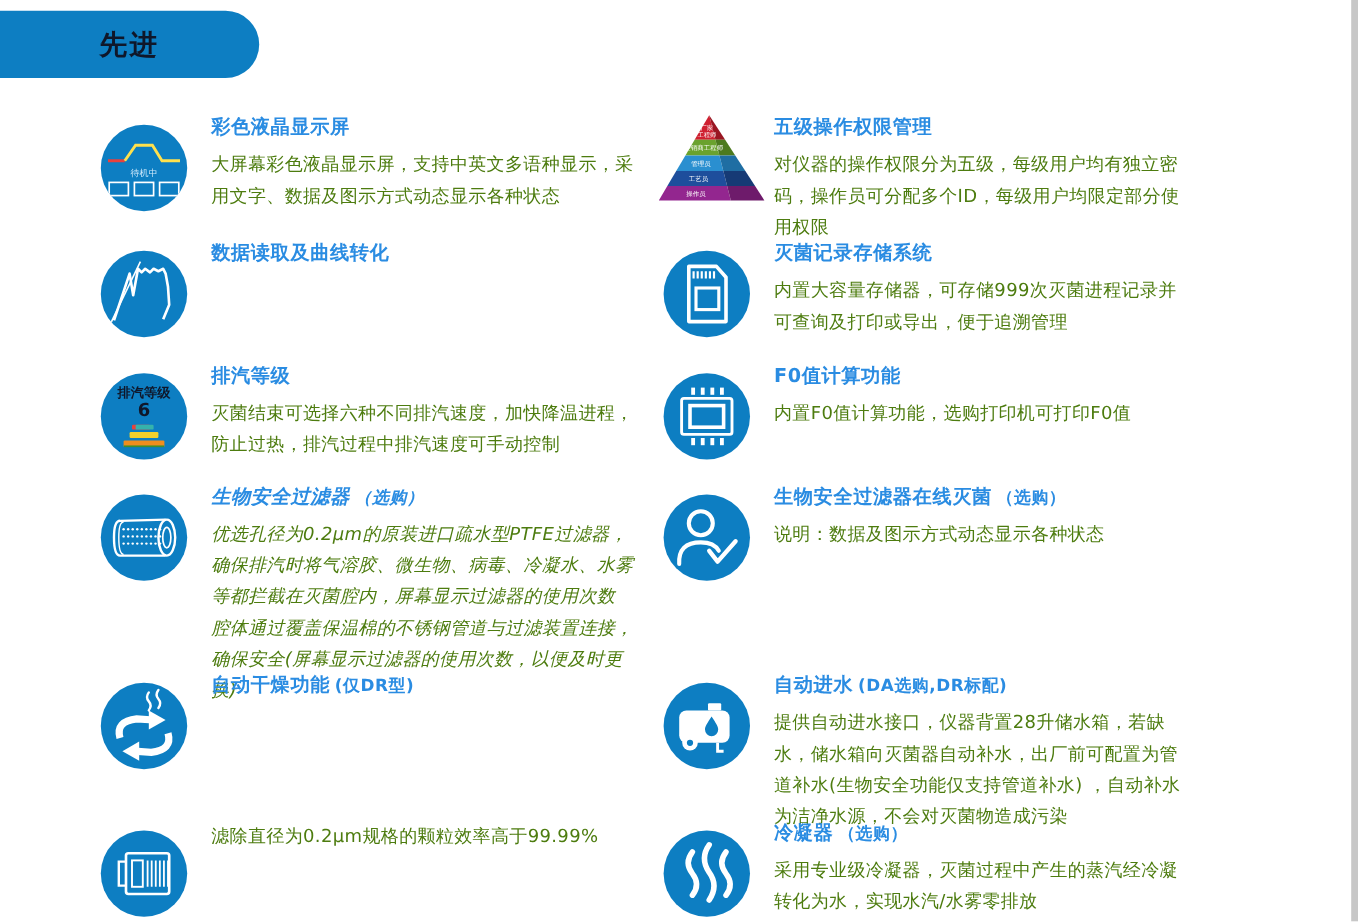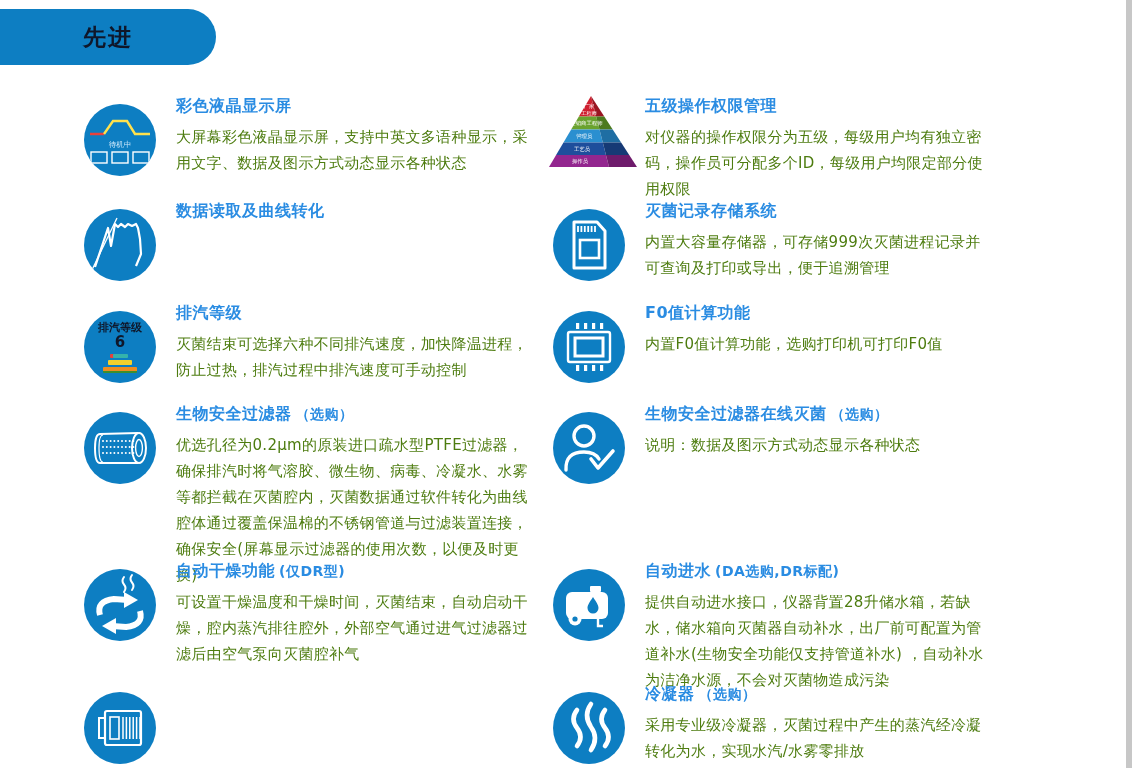--- a/index.html
+++ b/index.html
@@ -78,21 +78,21 @@
             <div class="bar" style="width:34px;height:6px;background:#ef8d1f;border-bottom:2px solid #3e8f2e"></div>
           </div>
         </div>
         <div class="ftext" style="width:352px">
           <div class="ftitle"><span>排汽等级</span></div>
           <div class="fdesc">
             <div>灭菌结束可选择六种不同排汽速度，加快降温进程，防止过热，排汽过程中排汽速度可手动控制</div>
           </div>
         </div>
       </div>
-      <div class="feature" style="left: 84px; top: 404px; width: 440px;">
+      <div class="feature" style="left: 84px; top: 404px; width: 440px; font-style: italic;">
         <div class="icon-circle" style="background:#0d7ec2">
           <svg viewBox="0 0 72 72" xmlns="http://www.w3.org/2000/svg">
             <path d="M16 22 L54 21 M16 51 L54 51" stroke="#fff" stroke-width="1.8"></path>
             <ellipse cx="55" cy="36" rx="7" ry="15" fill="none" stroke="#fff" stroke-width="2"></ellipse>
             <ellipse cx="55" cy="36" rx="3.4" ry="8.5" fill="none" stroke="#fff" stroke-width="1.4"></ellipse>
             <path d="M16 22 Q11 22 11 36 Q11 51 16 51" fill="none" stroke="#fff" stroke-width="2"></path>
             <path d="M19 23 Q15 23 15 36 Q15 50 19 50" fill="none" stroke="#fff" stroke-width="1.2"></path>
             <circle cx="19" cy="29" r="1" fill="#fff"></circle>
             <circle cx="22.8" cy="29" r="1" fill="#fff"></circle>
             <circle cx="26.6" cy="29" r="1" fill="#fff"></circle>
@@ -118,58 +118,58 @@
             <circle cx="34.2" cy="41" r="1" fill="#fff"></circle>
             <circle cx="38" cy="41" r="1" fill="#fff"></circle>
             <circle cx="41.8" cy="41" r="1" fill="#fff"></circle>
             <circle cx="45.599999999999994" cy="41" r="1" fill="#fff"></circle>
             <circle cx="49.4" cy="41" r="1" fill="#fff"></circle>
           </svg>
         </div>
         <div class="ftext" style="width:352px">
           <div class="ftitle"><span>生物安全过滤器</span><span class="tag">（选购）</span></div>
           <div class="fdesc">
-            <div>优选孔径为0.2μm的原装进口疏水型PTFE过滤器，确保排汽时将气溶胶、微生物、病毒、冷凝水、水雾等都拦截在灭菌腔内，灭菌数据通过软件转化为曲线</div>
+            <div>优选孔径为0.2μm的原装进口疏水型PTFE过滤器，确保排汽时将气溶胶、微生物、病毒、冷凝水、水雾等都拦截在灭菌腔内，屏幕显示过滤器的使用次数</div>
             <div>腔体通过覆盖保温棉的不锈钢管道与过滤装置连接，确保安全(屏幕显示过滤器的使用次数，以便及时更换)</div>
           </div>
         </div>
       </div>
       <div class="feature" style="left: 84px; top: 561px; width: 440px;">
         <div class="icon-circle" style="background:#0d7ec2">
           <svg viewBox="0 0 72 72" xmlns="http://www.w3.org/2000/svg">
             <path d="M40 8 q-3 4 0 7.5 q3 3.5 0 7.5" fill="none" stroke="#fff" stroke-width="2" stroke-linecap="round"></path>
             <path d="M48 6 q-3 4 0 7.5 q3 3.5 0 7.5" fill="none" stroke="#fff" stroke-width="2" stroke-linecap="round"></path>
             <path d="M16 46 q-4 -14 14 -16 l14 1" fill="none" stroke="#fff" stroke-width="6"></path>
             <polygon points="40,23 54,31 40,39" fill="#fff"></polygon>
             <path d="M56 42 q4 14 -14 16 l-14 -1" fill="none" stroke="#fff" stroke-width="6"></path>
             <polygon points="32,49 18,57 32,65" fill="#fff"></polygon>
           </svg>
         </div>
         <div class="ftext" style="width:352px">
           <div class="ftitle"><span>自动干燥功能</span><span class="tag">(仅DR型)</span></div>
-          <div class="fdesc">
-            <div>可设置干燥温度和干燥时间，灭菌结束，自动启动干燥，腔内蒸汽排往腔外，外部空气通过进气过滤器过滤后由空气泵向灭菌腔补气</div>
-          </div>
         </div>
       </div>
       <div class="feature" style="left: 84px; top: 684px; width: 440px;">
         <div class="icon-circle" style="background:#0d7ec2">
           <svg viewBox="0 0 72 72" xmlns="http://www.w3.org/2000/svg">
             <rect x="21" y="19" width="36" height="34" rx="2" fill="none" stroke="#fff" stroke-width="2.2"></rect>
             <path d="M21 26 h-6 v20 h6" fill="none" stroke="#fff" stroke-width="2"></path>
             <rect x="26" y="25" width="9" height="22" fill="none" stroke="#fff" stroke-width="1.6"></rect>
             <line x1="39" y1="25" x2="39" y2="47" stroke="#fff" stroke-width="1.5"></line>
             <line x1="42.4" y1="25" x2="42.4" y2="47" stroke="#fff" stroke-width="1.5"></line>
             <line x1="45.8" y1="25" x2="45.8" y2="47" stroke="#fff" stroke-width="1.5"></line>
             <line x1="49.2" y1="25" x2="49.2" y2="47" stroke="#fff" stroke-width="1.5"></line>
             <line x1="52.6" y1="25" x2="52.6" y2="47" stroke="#fff" stroke-width="1.5"></line>
             <line x1="56" y1="25" x2="56" y2="47" stroke="#fff" stroke-width="1.5"></line>
           </svg>
         </div>
         <div class="ftext" style="width:352px">
+          <div class="fdesc">
+            <div>滤除直径为0.2μm规格的颗粒效率高于99.99%</div>
+          </div>
         </div>
       </div>
     </div>
   <div id="right-col">
       <div class="feature" style="left: 553px; top: 96px; width: 450px;">
         <div class="pyramid-wrap">
           <svg viewBox="0 0 98 84" xmlns="http://www.w3.org/2000/svg">
             <polygon points="46,6 33.87323943661972,26.5 51.19718309859155,26.5" fill="#cf2030"></polygon>
             <polygon points="46,6 51.19718309859155,26.5 59.28169014084507,26.5" fill="#9a1622"></polygon>
             <text x="44" y="18" font-size="5.2" fill="#fff" text-anchor="middle">厂家</text>

